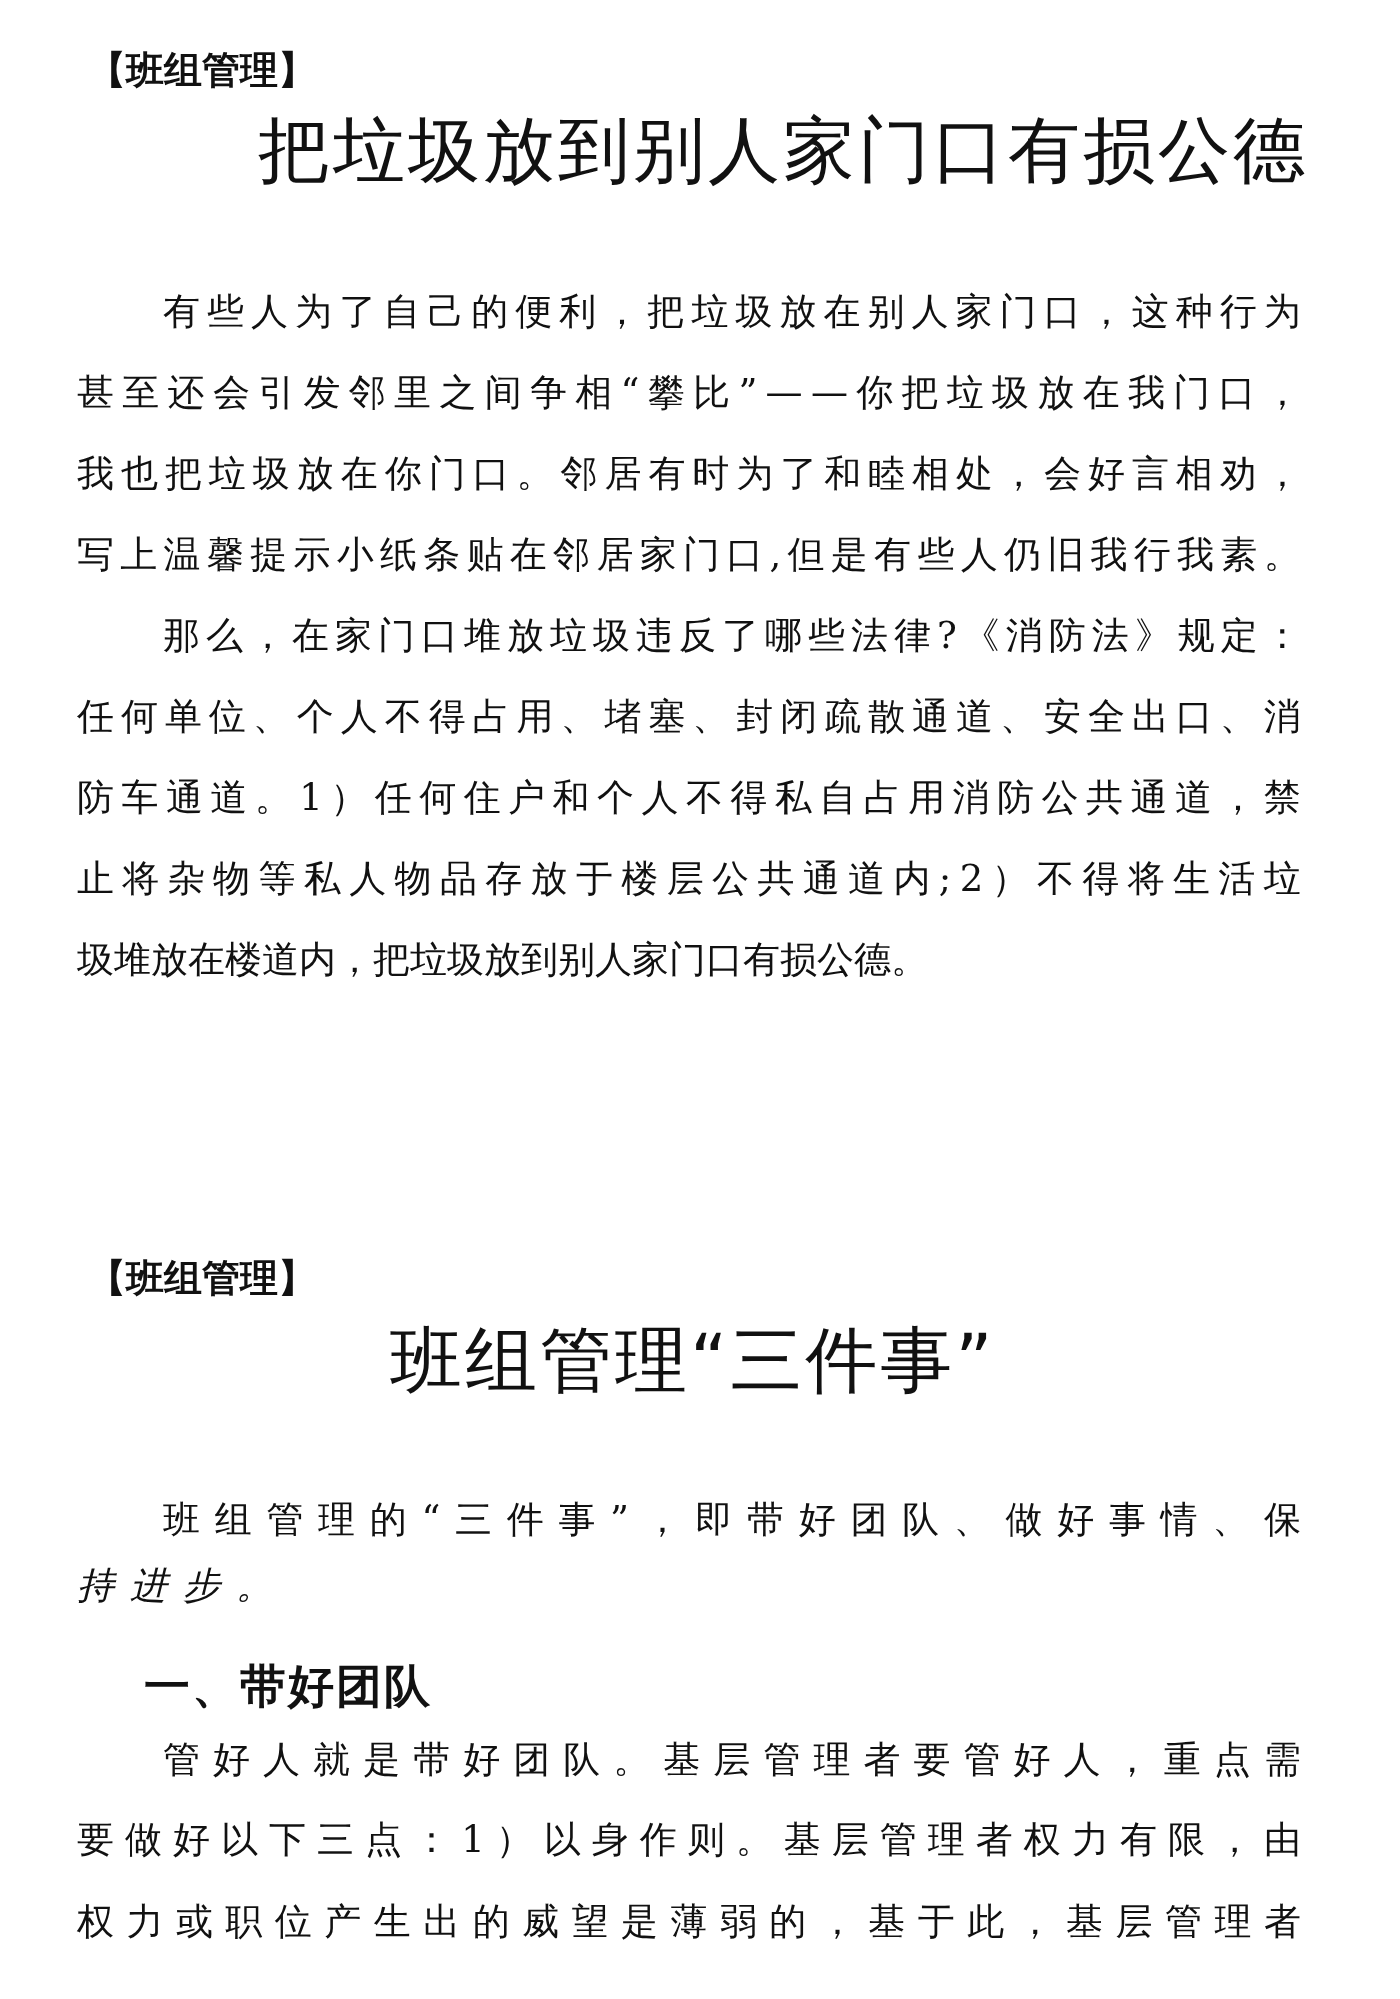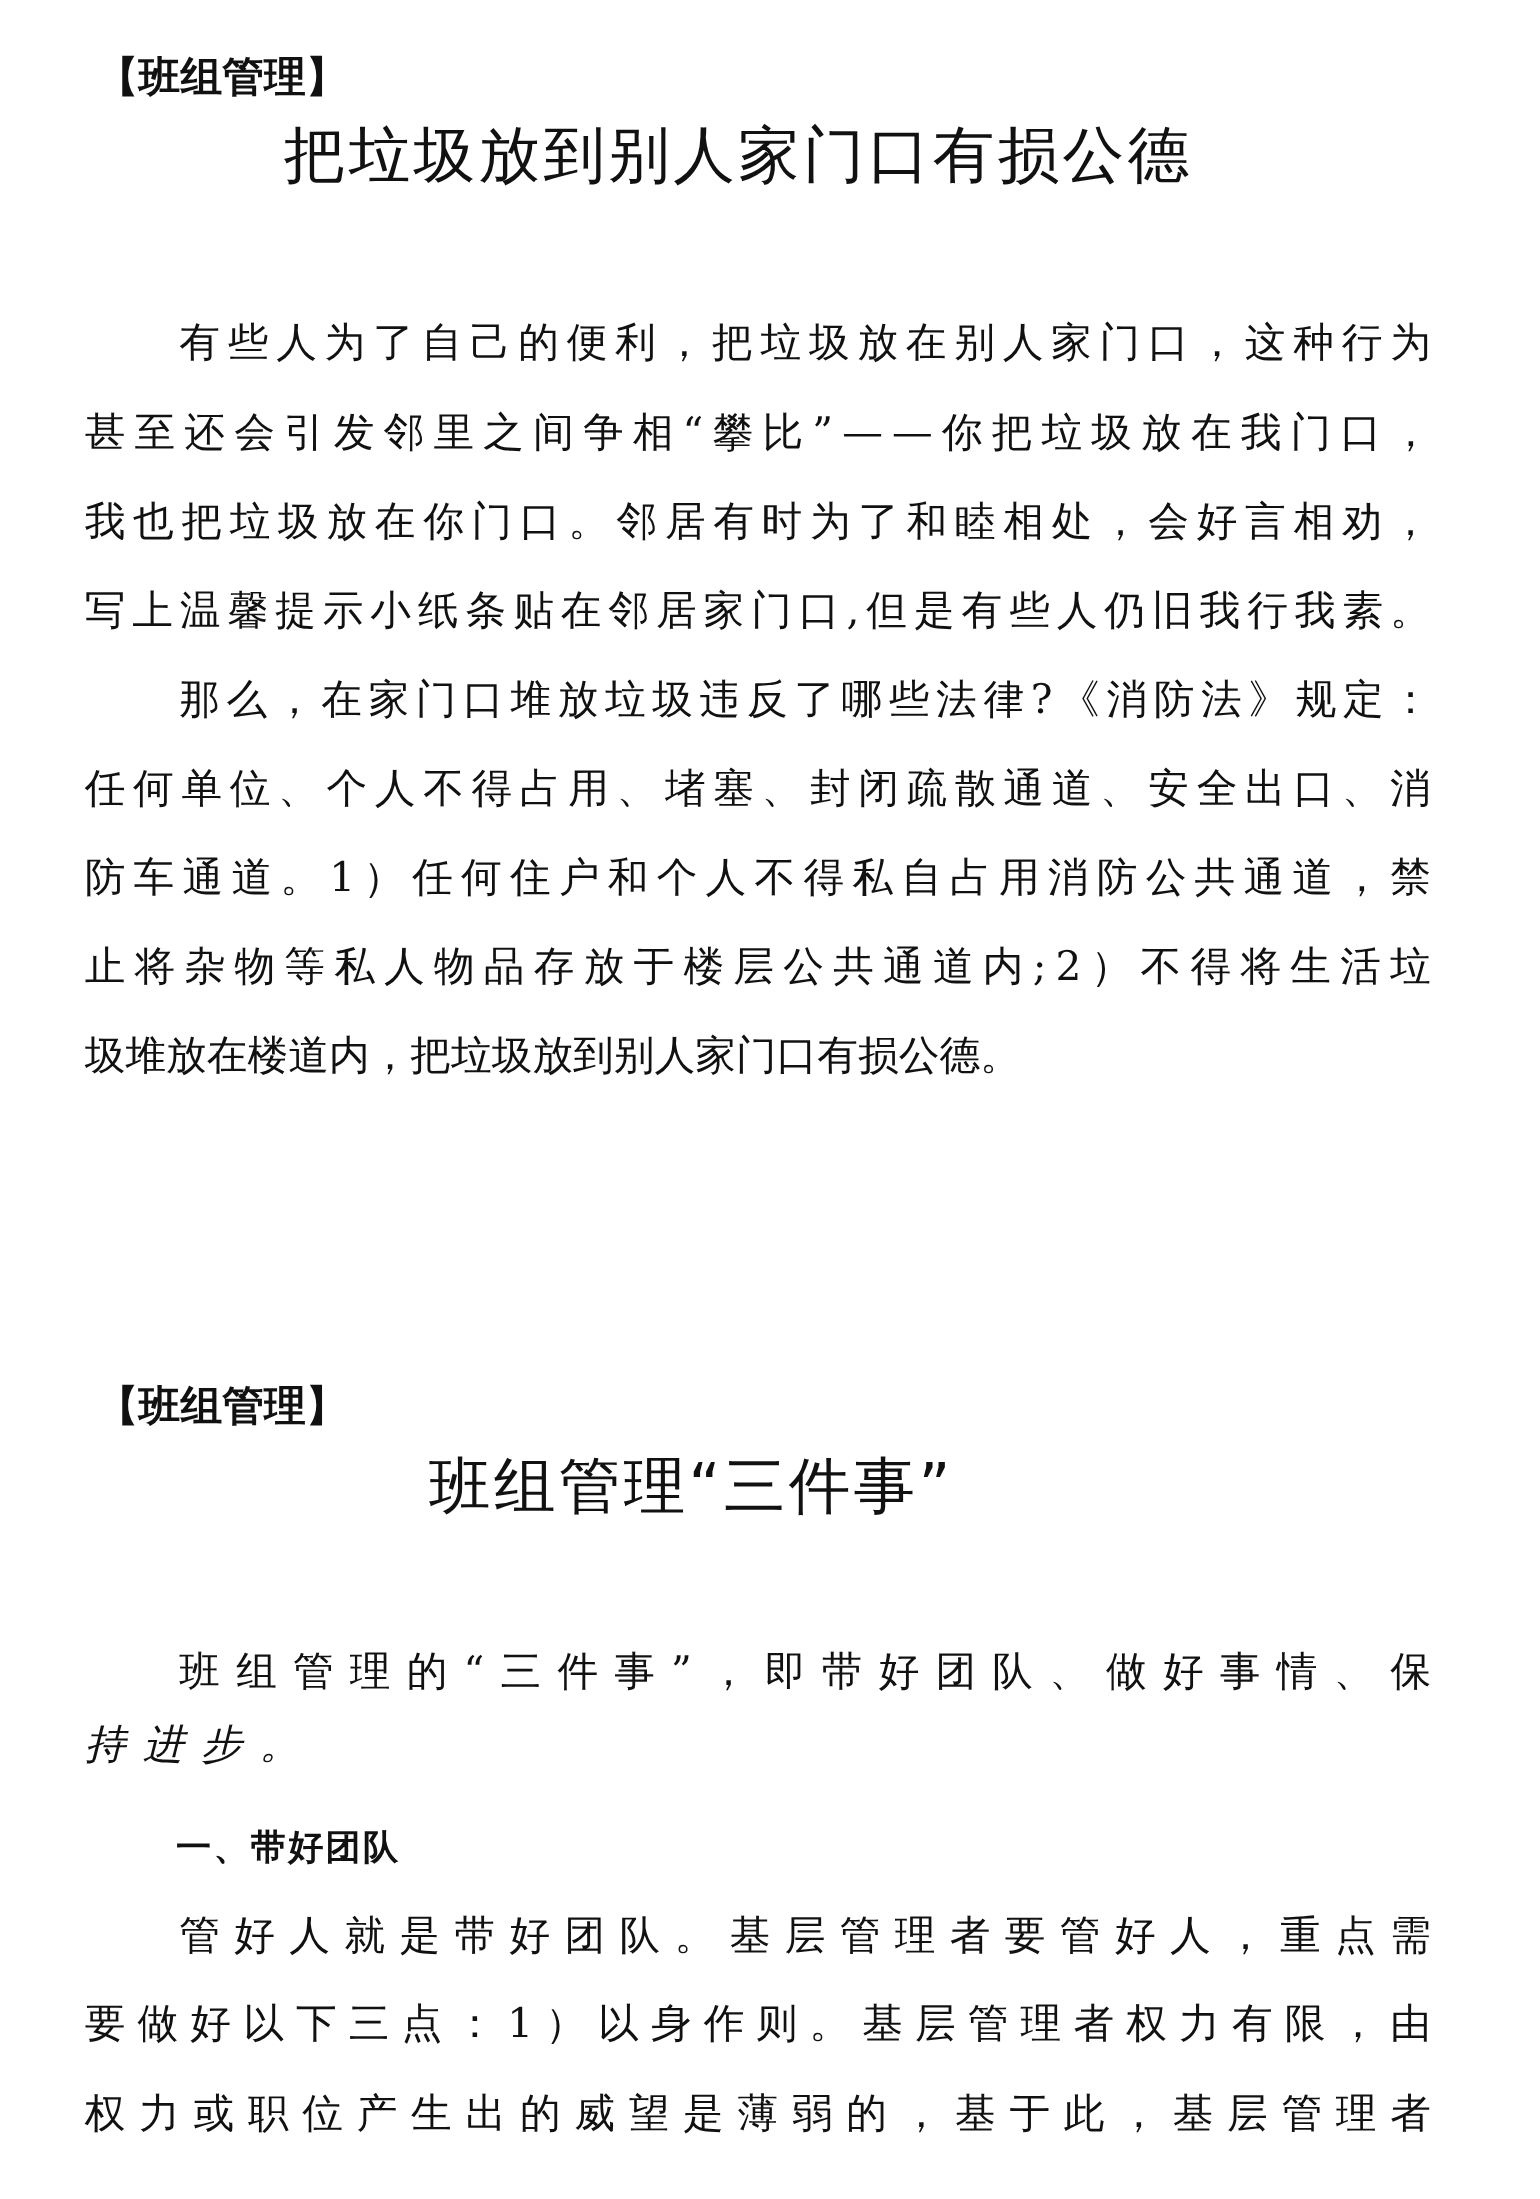--- a/index.html
+++ b/index.html
@@ -1,23 +1,23 @@
 <!DOCTYPE html>
 <html><head>
 <meta charset="utf-8">
 <style>
   html, body { margin:0; padding:0; background:#ffffff; }
   body { width:1400px; height:1999px; position:relative; overflow:hidden; color:#111; }
   .line { position:absolute; white-space:nowrap; line-height:1; }
   .label { font-family:"DejaVu Sans", sans-serif; font-weight:bold; font-size:38px; left:88px; }
-  .title { font-family:"DejaVu Sans", sans-serif; font-size:56px; letter-spacing:3px; }
+  .title { font-family:"DejaVu Sans", sans-serif; font-size:72px; letter-spacing:3px; }
   .body { font-family:"DejaVu Serif", serif; font-size:37px; left:77px; width:1224px; text-align:justify; text-align-last:justify; }
   .body.indent { left:163px; width:1138px; }
   .body.last { text-align-last:left; }
-  .heading { font-family:"DejaVu Sans", sans-serif; font-weight:bold; font-size:32px; left:160px; letter-spacing:2px; }
+  .heading { font-family:"DejaVu Sans", sans-serif; font-weight:bold; font-size:46px; left:144px; letter-spacing:2px; }
 </style>
 </head>
 <body>
 
 <div>
 
   <div class="line label" style="top:51px;">【班组管理】</div>
   <div class="line title" style="top:114px; left:258px;">把垃圾放到别人家门口有损公德</div>
 
   <div>

